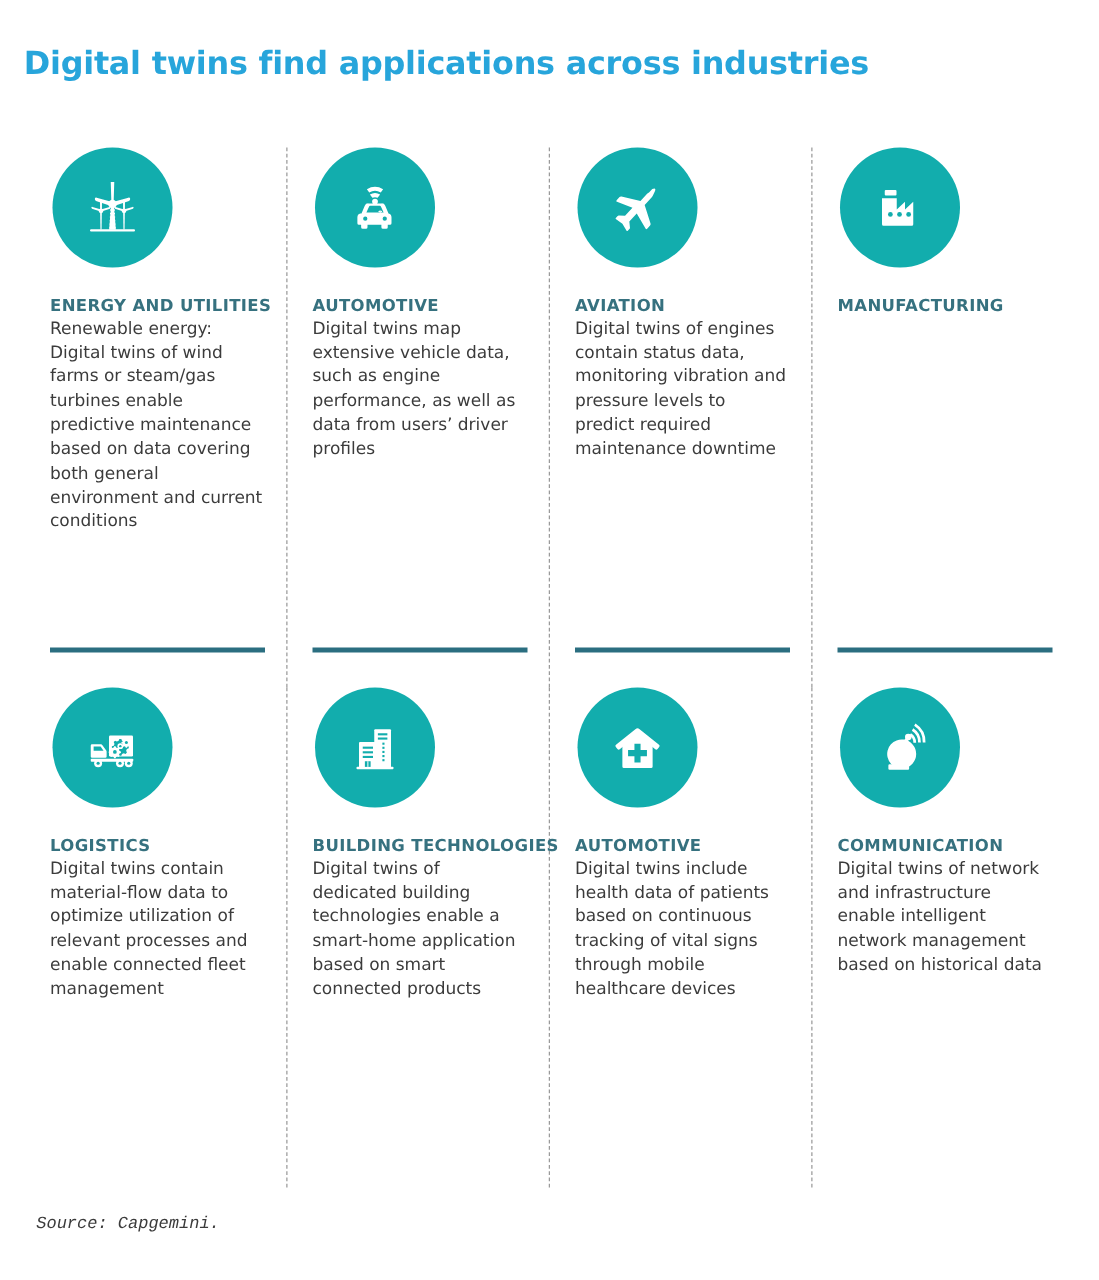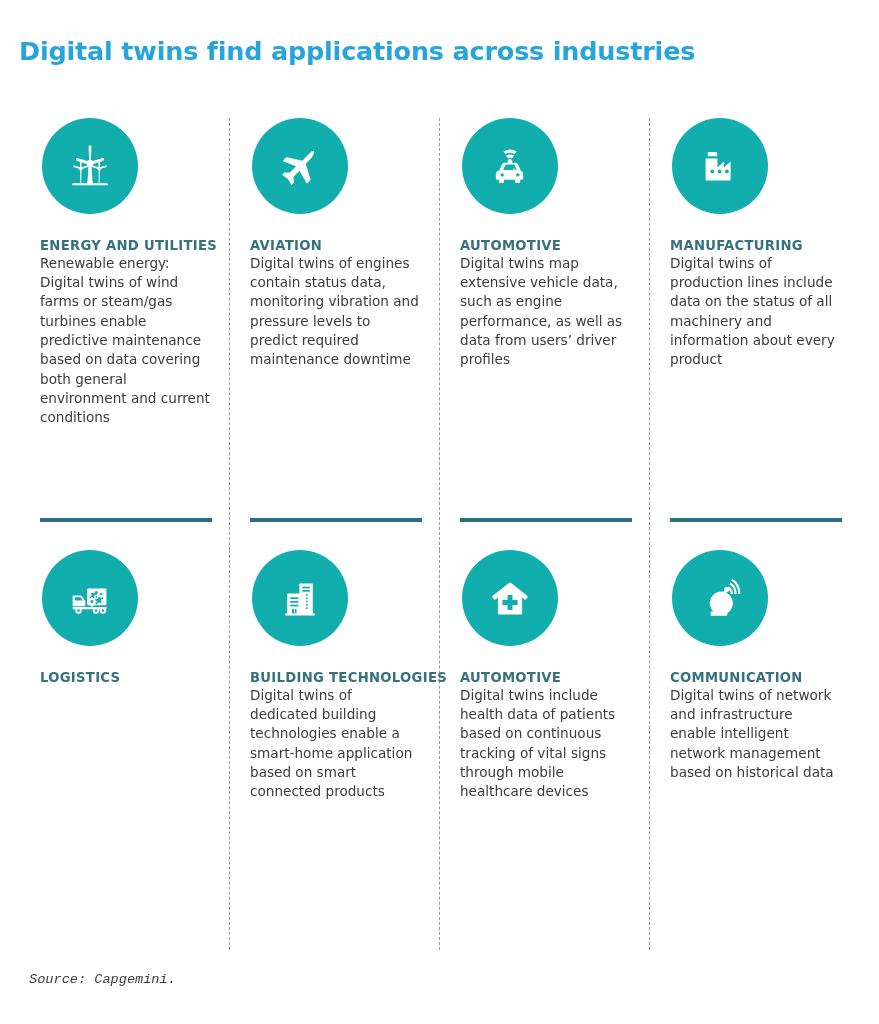--- a/index.html
+++ b/index.html
@@ -159,35 +159,20 @@
           <div class="cat-label">ENERGY AND UTILITIES</div>
           <div class="body-text">Renewable energy: Digital twins of wind farms or steam/gas turbines enable predictive maintenance based on data covering both general environment and current conditions</div>
         </div>
         <div class="underbar"></div>
       </div>
 
       <div class="cell">
         <div class="cell-inner">
           <div class="icon-circle">
             <svg width="54" height="54" viewBox="0 0 54 54" aria-hidden="true">
-              <g fill="#ffffff" transform="rotate(43 27 27)">
-                <path d="M25.6 8.2c.8-2.4 2-2.4 2.8 0 l1.1 3.4 a6 6 0 0 1 .3 1.9 v8.1 l13.6 7.7 a1.6 1.6 0 0 1 .8 1.4 v3.4 a.8.8 0 0 1-1.1.75 L29.8 30.9 v8.7 l3.8 3.3 a1.2 1.2 0 0 1 .4.9 v2.1 a.7.7 0 0 1-.9.65 L27 44.7 l-6.1.85 a.7.7 0 0 1-.9-.65 v-2.1 a1.2 1.2 0 0 1 .4-.9 l3.8-3.3 v-8.7 L11.9 34.85 a.8.8 0 0 1-1.1-.75 v-3.4 a1.6 1.6 0 0 1 .8-1.4 l13.6-7.7 v-8.1 a6 6 0 0 1 .3-1.9 z"></path>
-              </g>
-            </svg>
-          </div>
-          <div class="cat-label">AVIATION</div>
-          <div class="body-text">Digital twins of engines contain status data, monitoring vibration and pressure levels to predict required maintenance downtime</div>
-        </div>
-        <div class="underbar"></div>
-      </div>
-
-      <div class="cell">
-        <div class="cell-inner">
-          <div class="icon-circle">
-            <svg width="54" height="54" viewBox="0 0 54 54" aria-hidden="true">
               <g fill="#ffffff">
 
                 <path d="M20.5 12.4a12.5 12.5 0 0 1 13 0l-1.9 2.6a9.3 9.3 0 0 0-9.2 0z"></path>
                 <path d="M22.9 16.6a8.1 8.1 0 0 1 8.2 0l-2 2.6a4.9 4.9 0 0 0-4.2 0z"></path>
                 <circle cx="27" cy="22.2" r="2.3"></circle>
 
                 <path d="M16.2 31.8 l2.6-6.2 a3 3 0 0 1 2.8-1.9 h10.8 a3 3 0 0 1 2.8 1.9 l2.6 6.2 a3.2 3.2 0 0 1 2.4 3.1 v4.6 a1.3 1.3 0 0 1-1.3 1.3 h-1.7 v1.9 a1.3 1.3 0 0 1-1.3 1.3 h-2.5 a1.3 1.3 0 0 1-1.3-1.3 v-1.9 H21 v1.9 a1.3 1.3 0 0 1-1.3 1.3 h-2.5 a1.3 1.3 0 0 1-1.3-1.3 v-1.9 h-1.7 a1.3 1.3 0 0 1-1.3-1.3 v-4.6 a3.2 3.2 0 0 1 2.4-3.1 z"></path>
               </g>
               <g fill="#12ADAD">
 
@@ -205,35 +190,49 @@
           <div class="cat-label">AUTOMOTIVE</div>
           <div class="body-text">Digital twins map extensive vehicle data, such as engine performance, as well as data from users’ driver profiles</div>
         </div>
         <div class="underbar"></div>
       </div>
 
       <div class="cell">
         <div class="cell-inner">
           <div class="icon-circle">
             <svg width="54" height="54" viewBox="0 0 54 54" aria-hidden="true">
+              <g fill="#ffffff" transform="rotate(43 27 27)">
+                <path d="M25.6 8.2c.8-2.4 2-2.4 2.8 0 l1.1 3.4 a6 6 0 0 1 .3 1.9 v8.1 l13.6 7.7 a1.6 1.6 0 0 1 .8 1.4 v3.4 a.8.8 0 0 1-1.1.75 L29.8 30.9 v8.7 l3.8 3.3 a1.2 1.2 0 0 1 .4.9 v2.1 a.7.7 0 0 1-.9.65 L27 44.7 l-6.1.85 a.7.7 0 0 1-.9-.65 v-2.1 a1.2 1.2 0 0 1 .4-.9 l3.8-3.3 v-8.7 L11.9 34.85 a.8.8 0 0 1-1.1-.75 v-3.4 a1.6 1.6 0 0 1 .8-1.4 l13.6-7.7 v-8.1 a6 6 0 0 1 .3-1.9 z"></path>
+              </g>
+            </svg>
+          </div>
+          <div class="cat-label">AVIATION</div>
+          <div class="body-text">Digital twins of engines contain status data, monitoring vibration and pressure levels to predict required maintenance downtime</div>
+        </div>
+        <div class="underbar"></div>
+      </div>
+
+      <div class="cell">
+        <div class="cell-inner">
+          <div class="icon-circle">
+            <svg width="54" height="54" viewBox="0 0 54 54" aria-hidden="true">
               <g fill="#ffffff">
 
                 <rect x="14.8" y="13.0" width="9.4" height="4.3" rx="0.8"></rect>
 
                 <path d="M12.6 19.6 h11.8 v9.0 l6.6-6.2 v6.2 l6.6-6.2 v18.0 a1.2 1.2 0 0 1-1.2 1.2 H13.8 a1.2 1.2 0 0 1-1.2-1.2 z"></path>
               </g>
               <g fill="#12ADAD">
                 <circle cx="19.3" cy="32.5" r="1.9"></circle>
                 <circle cx="26.6" cy="32.5" r="1.9"></circle>
                 <circle cx="33.9" cy="32.5" r="1.9"></circle>
               </g>
             </svg>
           </div>
           <div class="cat-label">MANUFACTURING</div>
-          <div class="body-text">Digital twins of production lines include data on the status of all machinery and information about every product</div>
         </div>
         <div class="underbar"></div>
       </div>
     </div>
 
     <div class="row row-2">
 
       <div class="vsep" style="left:210px;"></div>
       <div class="vsep" style="left:420px;"></div>
       <div class="vsep" style="left:630px;"></div>
@@ -279,20 +278,21 @@
               <g fill="#ffffff">
 
                 <path d="M37.3 20.1 l.32-.9 h.95 l.32.9.83.34.86-.38.67.67-.38.86.34.83.9.32 v.95 l-.9.32-.34.83.38.86-.67.67-.86-.38-.83.34-.32.9 h-.95 l-.32-.9-.83-.34-.86.38-.67-.67.38-.86-.34-.83-.9-.32 v-.95 l.9-.32.34-.83-.38-.86.67-.67.86.38 z"></path>
               </g>
               <g fill="#12ADAD">
                 <circle cx="38.1" cy="23.0" r="1.2"></circle>
               </g>
             </svg>
           </div>
           <div class="cat-label">LOGISTICS</div>
+          <div class="body-text">Digital twins contain material-flow data to optimize utilization of relevant processes and enable connected fleet management</div>
         </div>
       </div>
 
       <div class="cell">
         <div class="cell-inner">
           <div class="icon-circle">
             <svg width="54" height="54" viewBox="0 0 54 54" aria-hidden="true">
               <g fill="#ffffff">
 
                 <rect x="26.4" y="12.4" width="13.4" height="31.2" rx="0.8"></rect>

